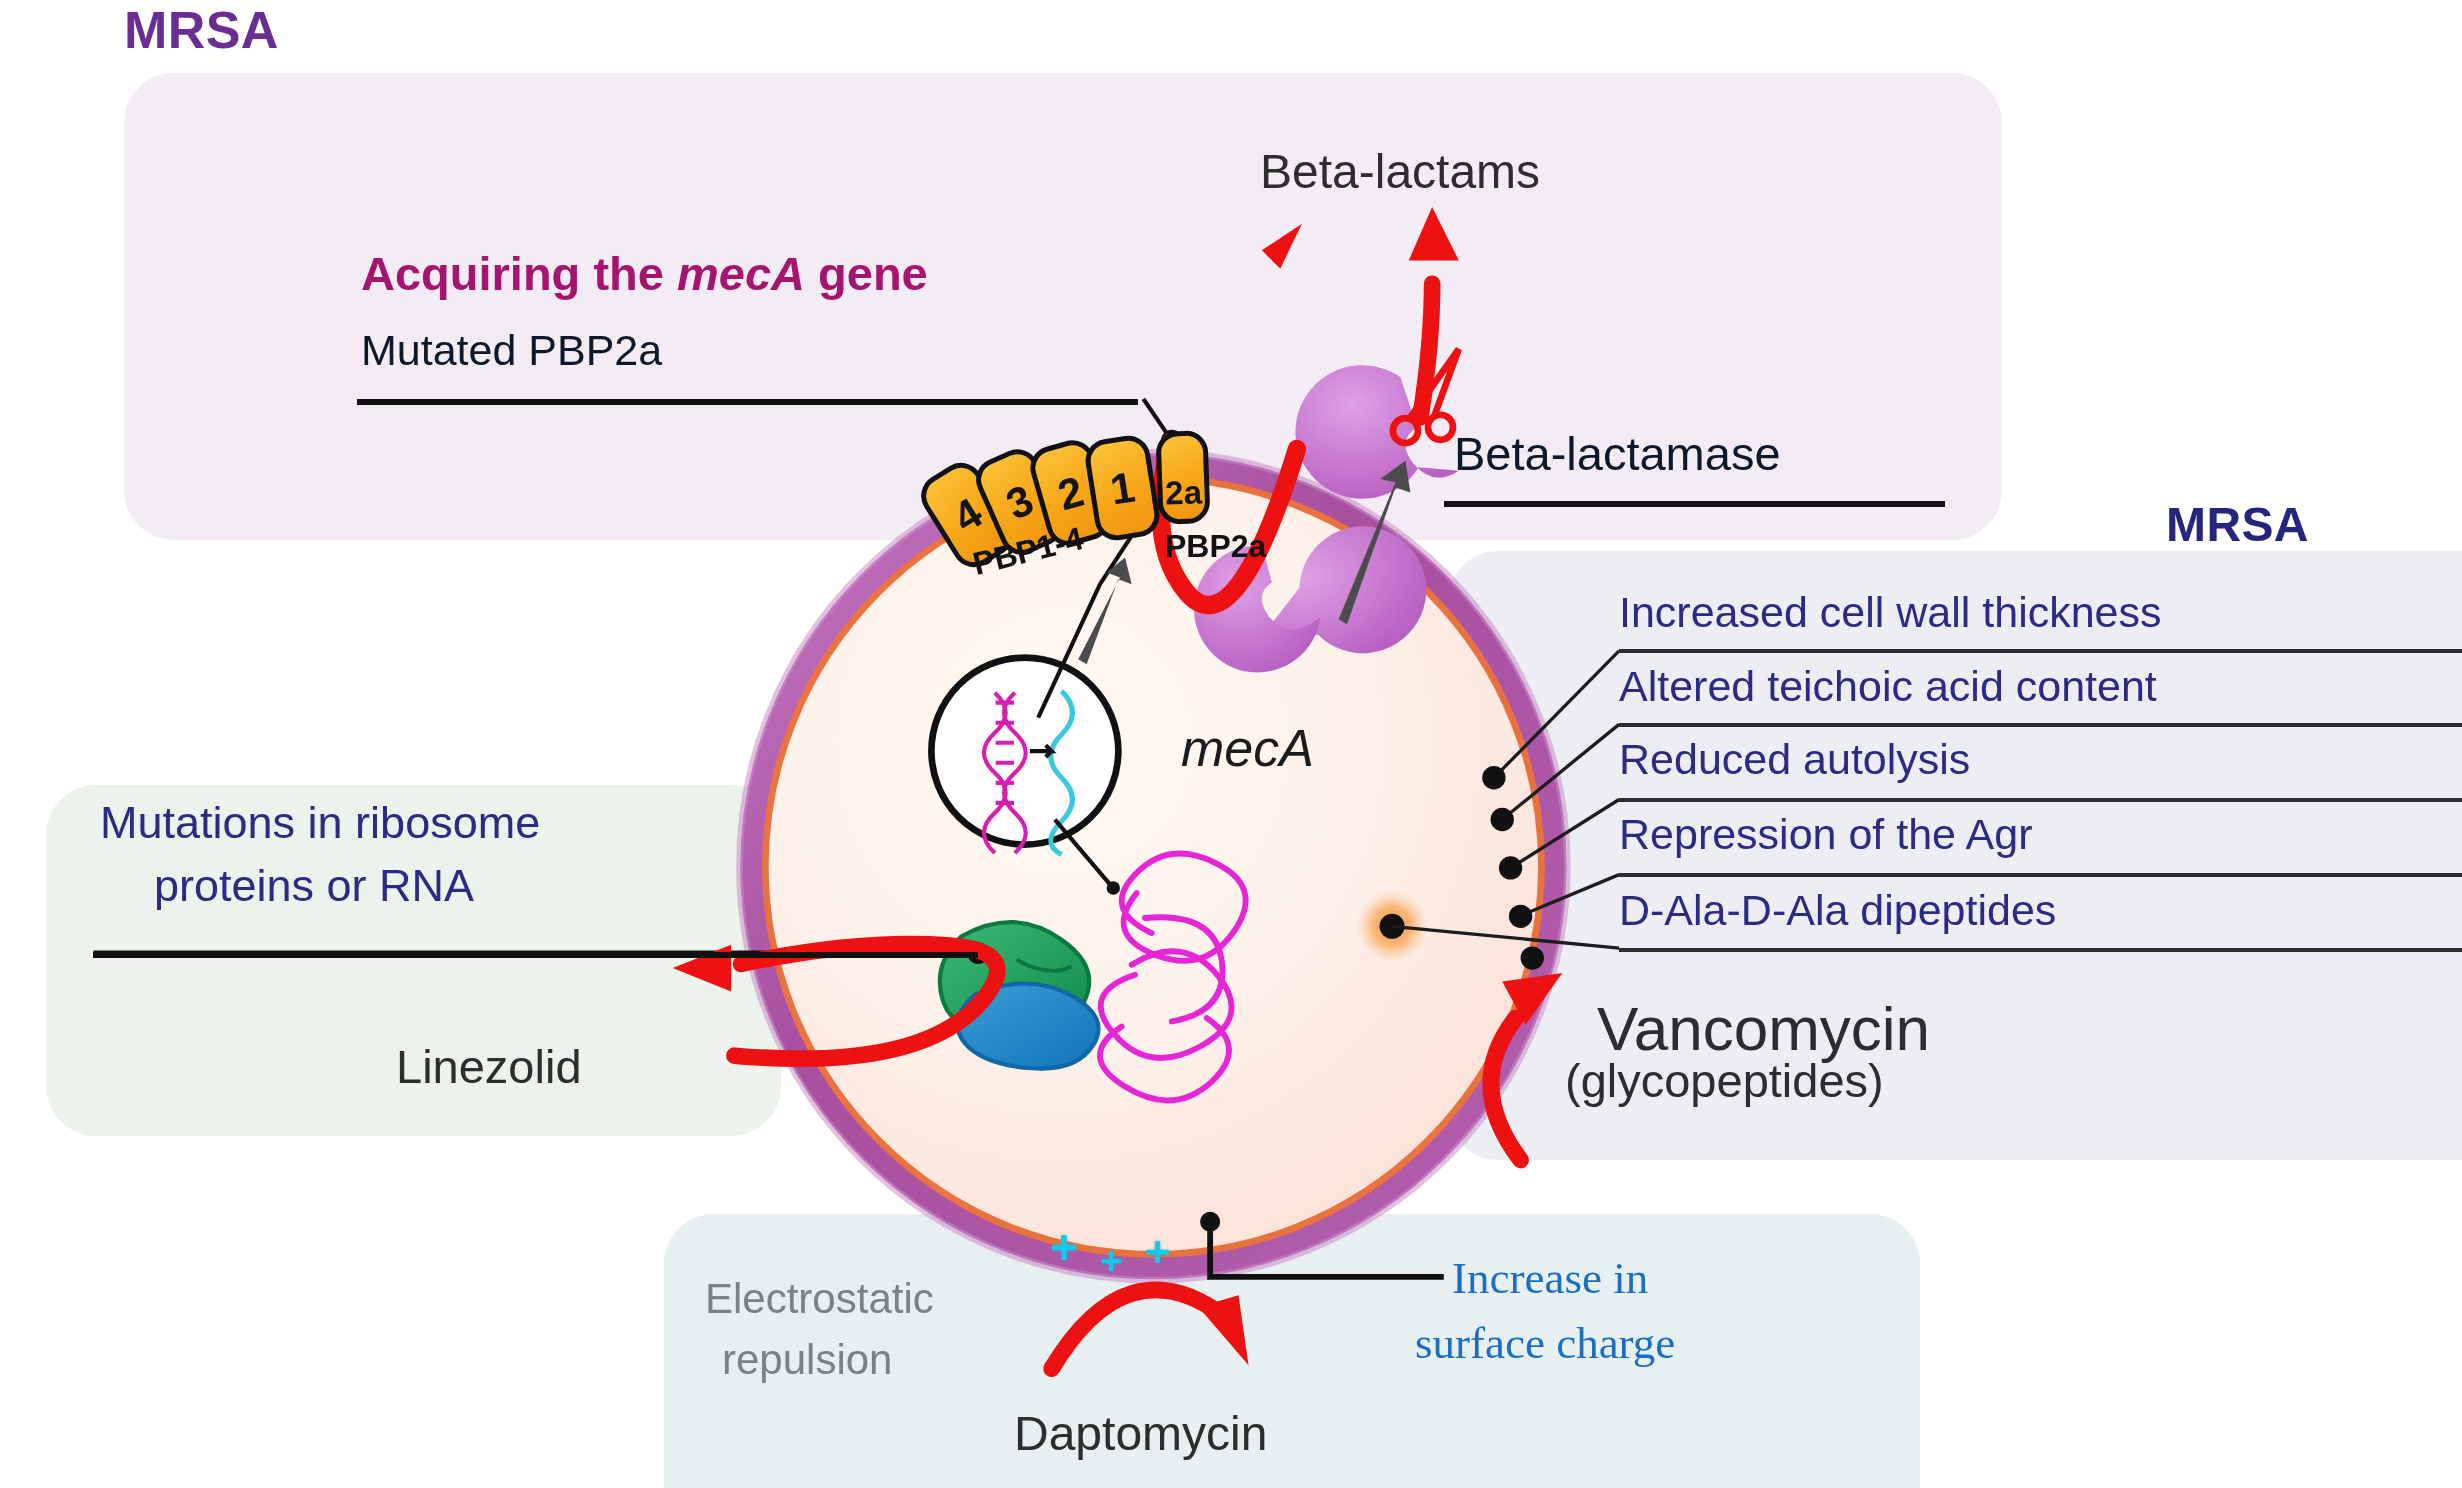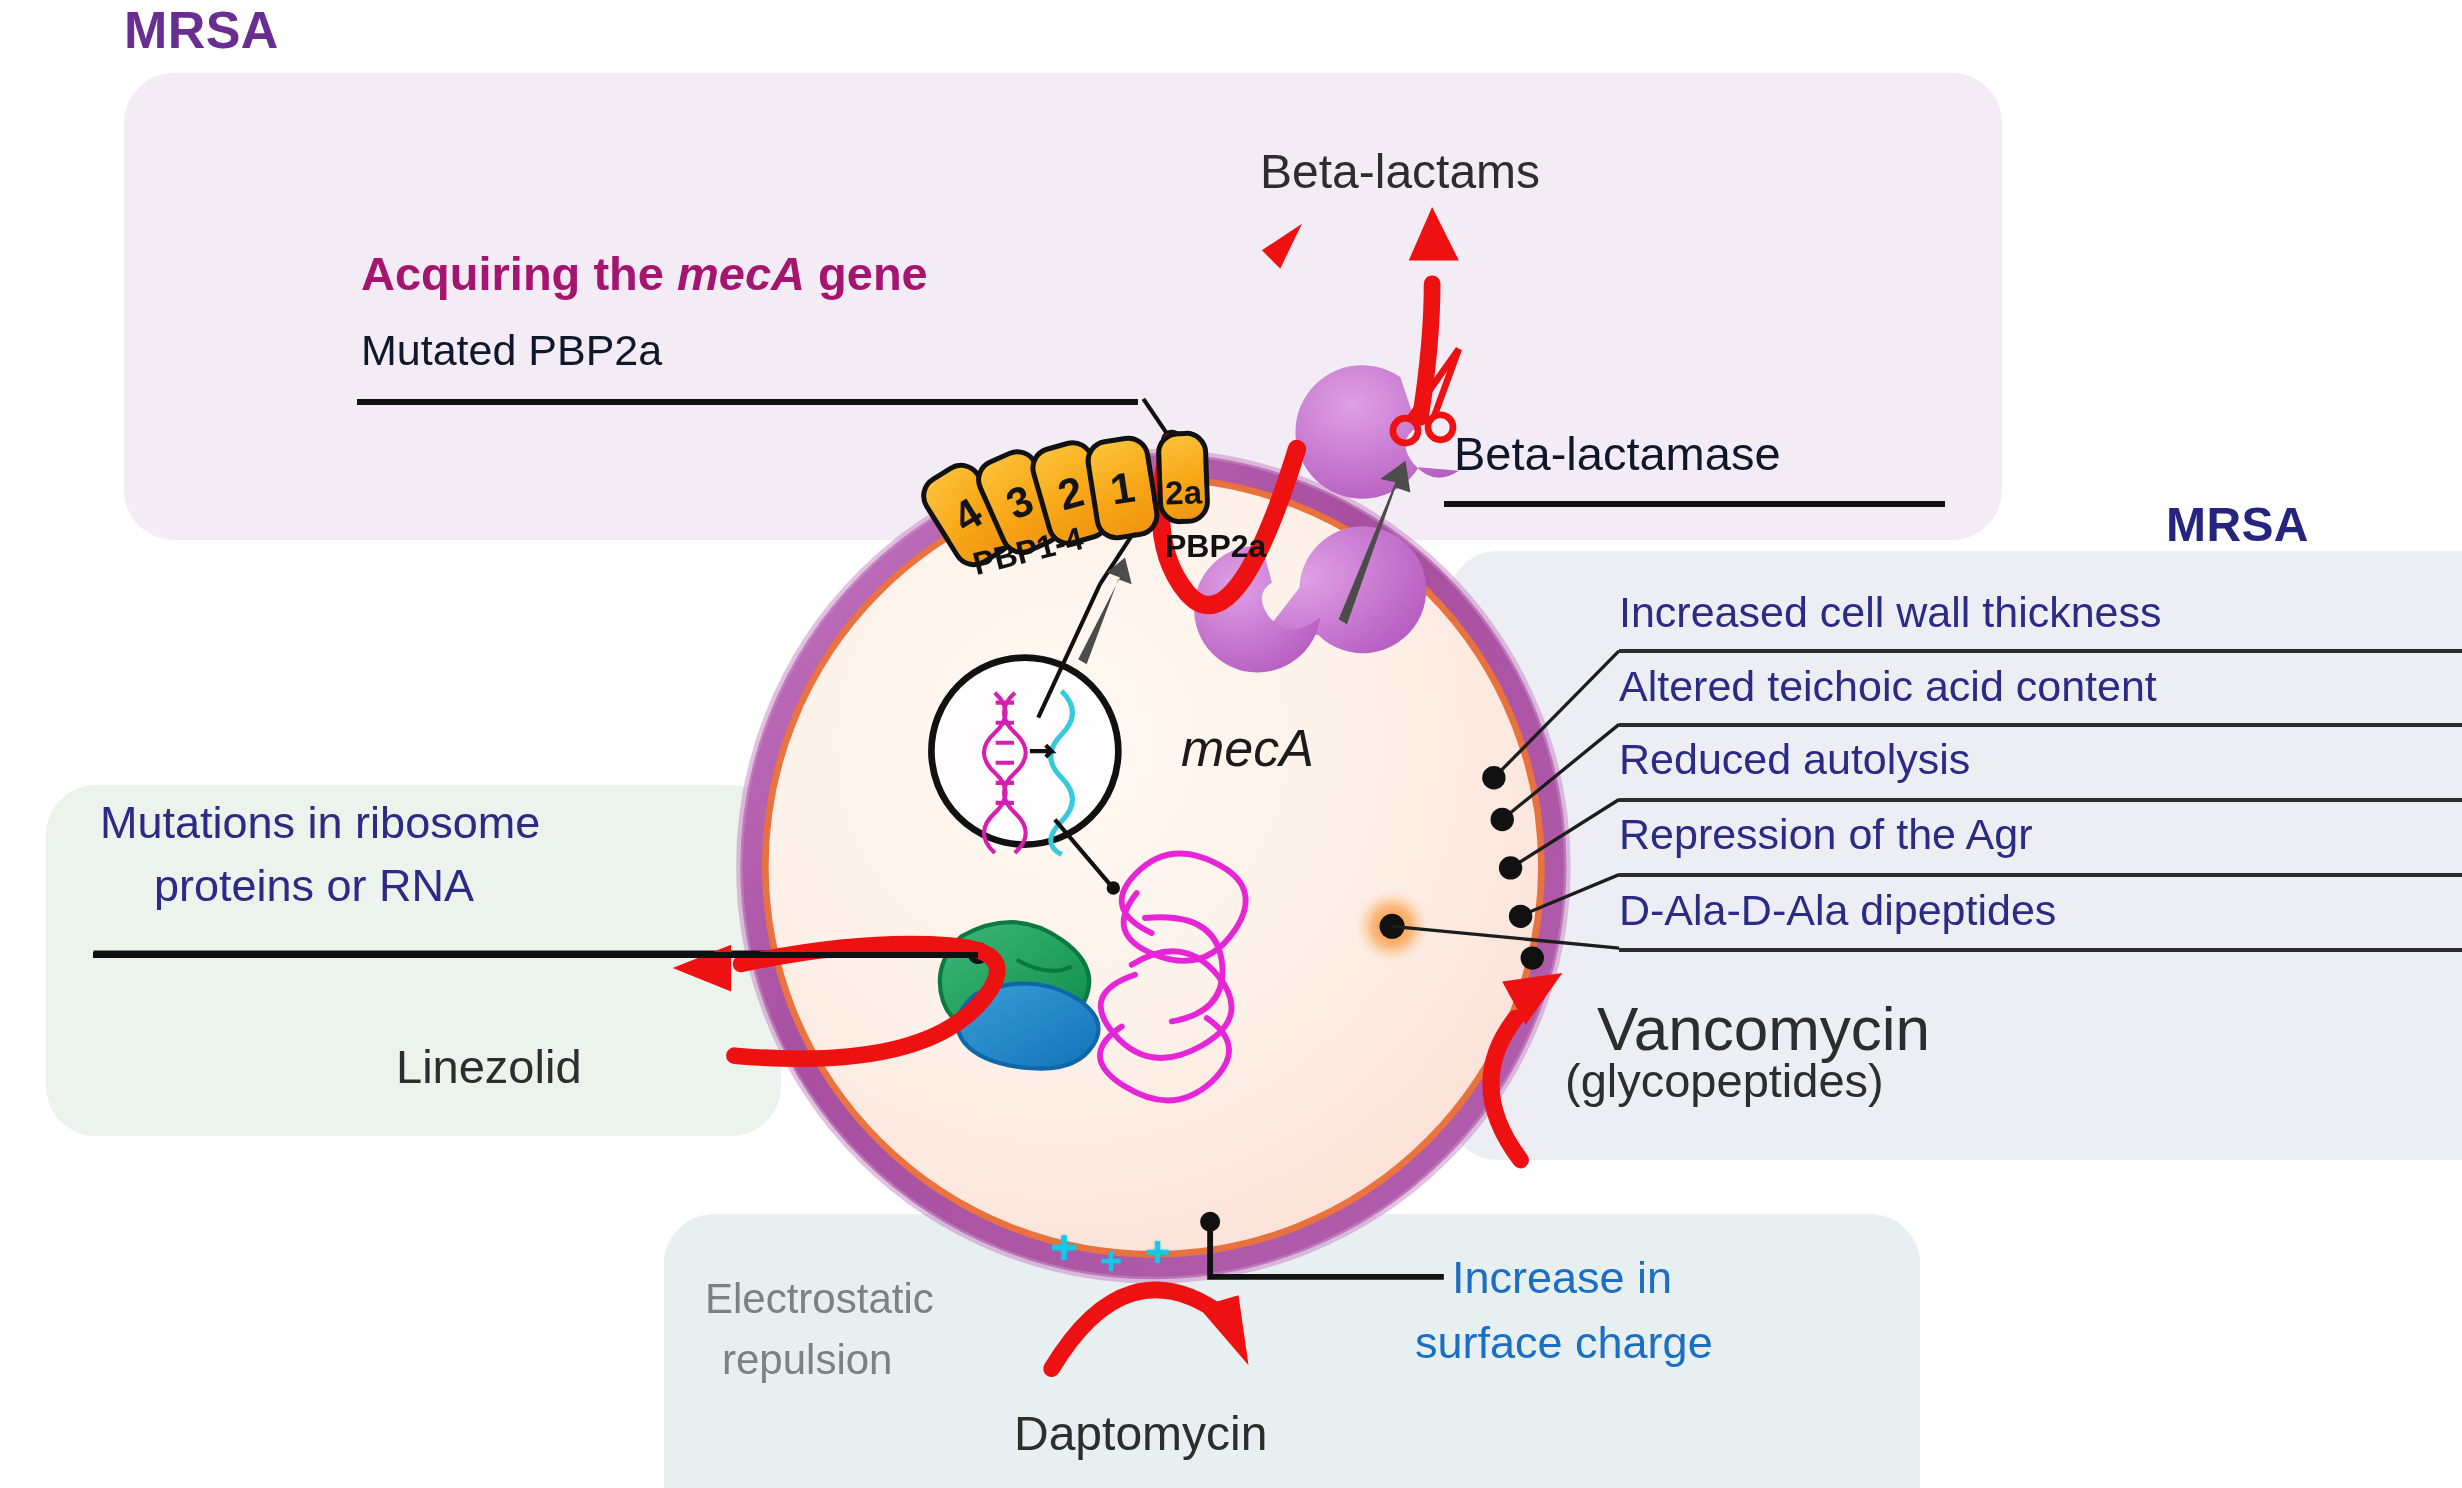--- a/index.html
+++ b/index.html
@@ -19,21 +19,21 @@
   
   .grp-title{position:absolute;font-weight:bold;letter-spacing:0.4px;}
   #title-mrsa{left:124px;top:0px;font-size:52px;color:#6a2d91;}
   #title-visa{left:2166px;top:497px;font-size:48px;color:#25257f;}
 
   
   .txt{position:absolute;white-space:nowrap;}
   .magenta-bold{color:#a5146e;font-weight:bold;}
   .magenta{color:#0f172a;}
   .navy{color:#2b2b86;}
-  .blue{color:#1a6fc4;}
+  .blue{color:#1a6fc4;font-family:Liberation Serif, serif;}
   .dark{color:#2d2d2d;font-weight:normal;}
   .gray{color:#7a8285;}
   .ital{font-style:italic;}
 
   #t-acquire{left:361px;top:246px;font-size:47px;}
   #t-mutpbp{left:361px;top:326px;font-size:43px;}
   #t-betalactams{left:1260px;top:144px;font-size:48px;}
   #t-betalactamase{left:1454px;top:426px;font-size:47px;}
 
   #t-ribo1{left:100px;top:797px;font-size:45px;}

